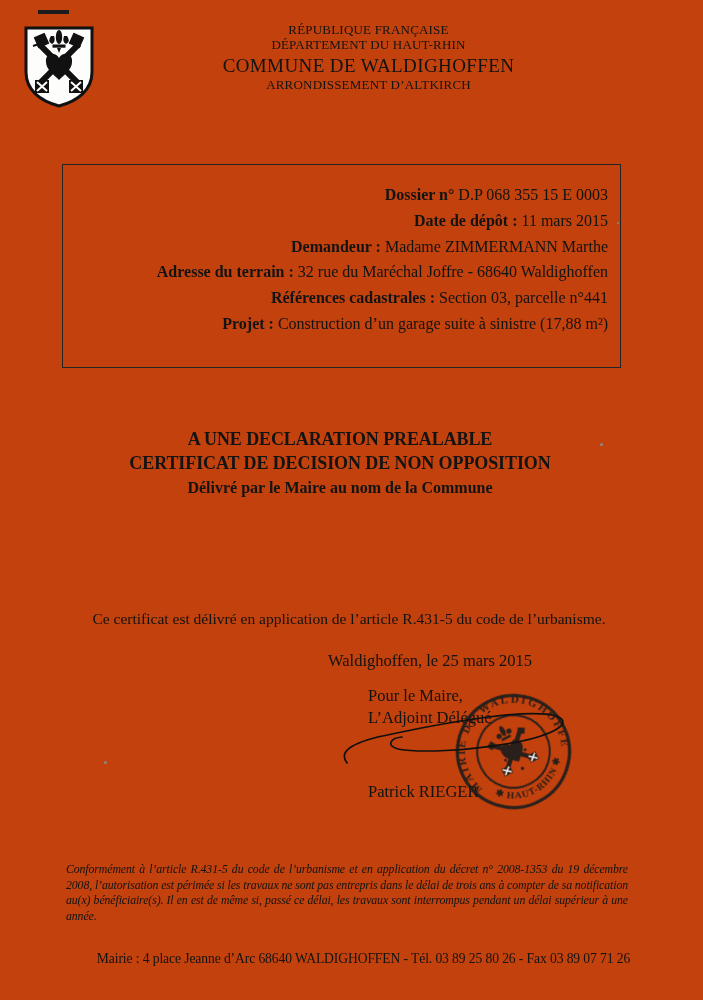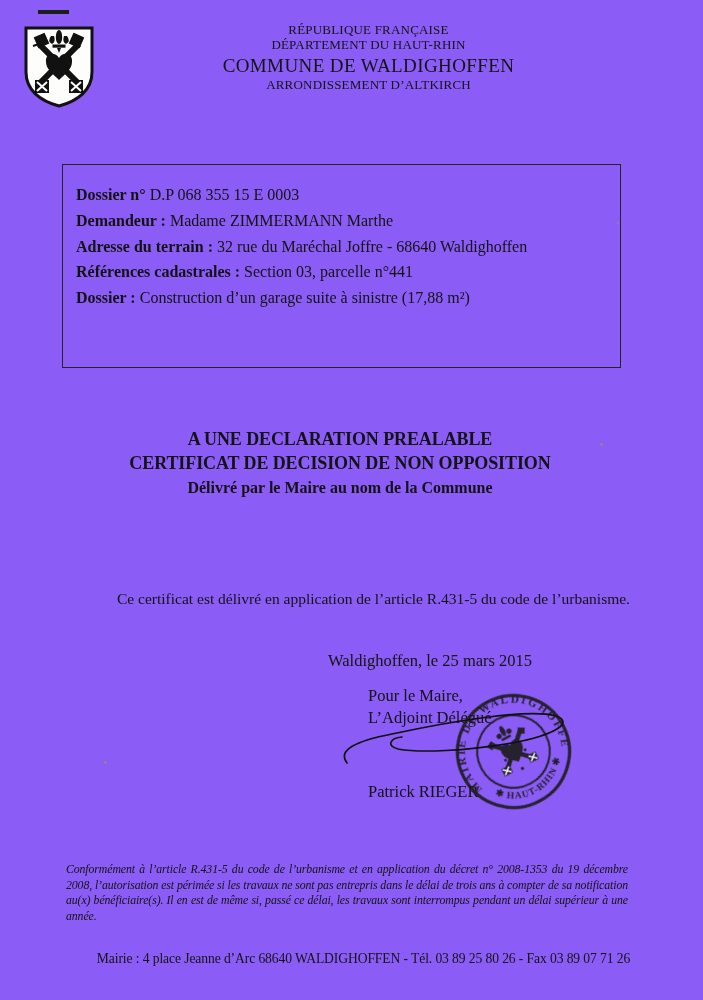--- a/index.html
+++ b/index.html
@@ -1,39 +1,39 @@
 <!DOCTYPE html>
 <html><head>
 <meta charset="utf-8">
 <style>
   html,body{margin:0;padding:0;background:#d8d8d8;}
   .page{
     position:relative;width:703px;height:1000px;margin:0 auto;
-    background:#8b5cf6;color:#131313;overflow:hidden;
+    background:#c2410c;color:#131313;overflow:hidden;
     font-family:"Liberation Serif","DejaVu Serif",serif;
   }
   .abs{position:absolute;}
   
   .scan-bar{left:38px;top:10px;width:31px;height:4px;background:#1c1c1c;}
   .coat{left:21px;top:24px;width:76px;height:86px;}
   .header-block{left:0;top:22px;width:703px;text-align:center;padding-left:34px;box-sizing:border-box;line-height:1.18;}
   .hdr-s{font-size:13px;letter-spacing:.2px;}
   .hdr-l{font-size:19px;letter-spacing:.4px;margin-top:2px;}
   
-  .dossier-box{left:62px;top:164px;width:559px;height:204px;border:1.6px solid #242424;box-sizing:border-box;padding:17px 12px 0 13px;}
+  .dossier-box{left:62px;top:164px;width:559px;height:204px;border:1.6px solid #242424;box-sizing:border-box;padding:17px 12px 0 13px;text-align:right;}
   .dossier-row{font-size:16px;line-height:25.8px;white-space:nowrap;}
   .dossier-row b{font-weight:bold;}
   
   .title-block{left:30px;top:427px;width:620px;text-align:center;}
   .title-main{font-size:18px;font-weight:bold;line-height:24px;letter-spacing:-.1px;}
   .title-sub{font-size:16px;font-weight:bold;line-height:23px;margin-top:1px;}
   
   .para{left:68px;width:562px;font-size:15.5px;line-height:21.8px;text-align:justify;}
   .p1{top:513px;}
-  .p2{top:588px;text-align:right;}
+  .p2{top:608px;text-align:center;}
   .date-line{left:328px;top:651px;font-size:16.5px;}
   .sig-lines{left:368px;top:685px;font-size:16.5px;line-height:21.5px;z-index:1;}
   .signatory{left:368px;top:782px;font-size:16.5px;z-index:1;}
   .stamp{left:453px;top:691px;width:121px;height:121px;transform:rotate(-28deg);z-index:2;opacity:.92;filter:blur(.25px);}
   .sig-svg{left:330px;top:700px;width:260px;height:75px;z-index:3;}
   
   .footnote{left:66px;top:862px;width:562px;font-size:11.8px;line-height:15.5px;font-style:italic;text-align:justify;letter-spacing:-.1px;}
   .footer-line{left:0;width:703px;text-align:center;font-size:13.6px;letter-spacing:-.1px;}
   .f1{top:951px;padding-left:12px;}
   .f2{top:970px;}
@@ -81,33 +81,37 @@
     <div class="hdr-l">COMMUNE DE WALDIGHOFFEN</div>
     <div class="hdr-s">ARRONDISSEMENT D’ALTKIRCH</div>
   </div>
 
   <div class="abs dossier-box">
     <div class="dossier-row">
       <b>Dossier n°</b>
       <span>D.P 068 355 15 E 0003</span>
     </div>
     <div class="dossier-row">
+      <b>Date de dépôt :</b>
+      <span>11 mars 2015</span>
+    </div>
+    <div class="dossier-row">
       <b>Demandeur :</b>
       <span>Madame ZIMMERMANN Marthe</span>
     </div>
     <div class="dossier-row">
       <b>Adresse du terrain :</b>
       <span>32 rue du Maréchal Joffre - 68640 Waldighoffen</span>
     </div>
     <div class="dossier-row">
       <b>Références cadastrales :</b>
       <span>Section 03, parcelle n°441</span>
     </div>
     <div class="dossier-row">
-      <b>Dossier :</b>
+      <b>Projet :</b>
       <span>Construction d’un garage suite à sinistre (17,88 m²)</span>
     </div>
   </div>
 
   <div class="abs title-block">
     <div class="title-main">A UNE DECLARATION PREALABLE</div>
     <div class="title-main">CERTIFICAT DE DECISION DE NON OPPOSITION</div>
     <div class="title-sub">Délivré par le Maire au nom de la Commune</div>
   </div>
 

